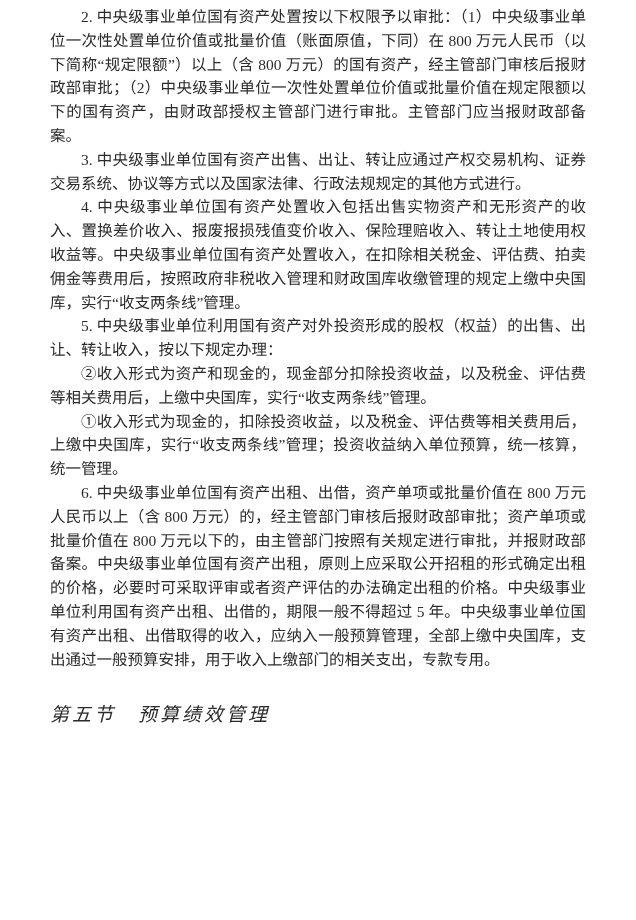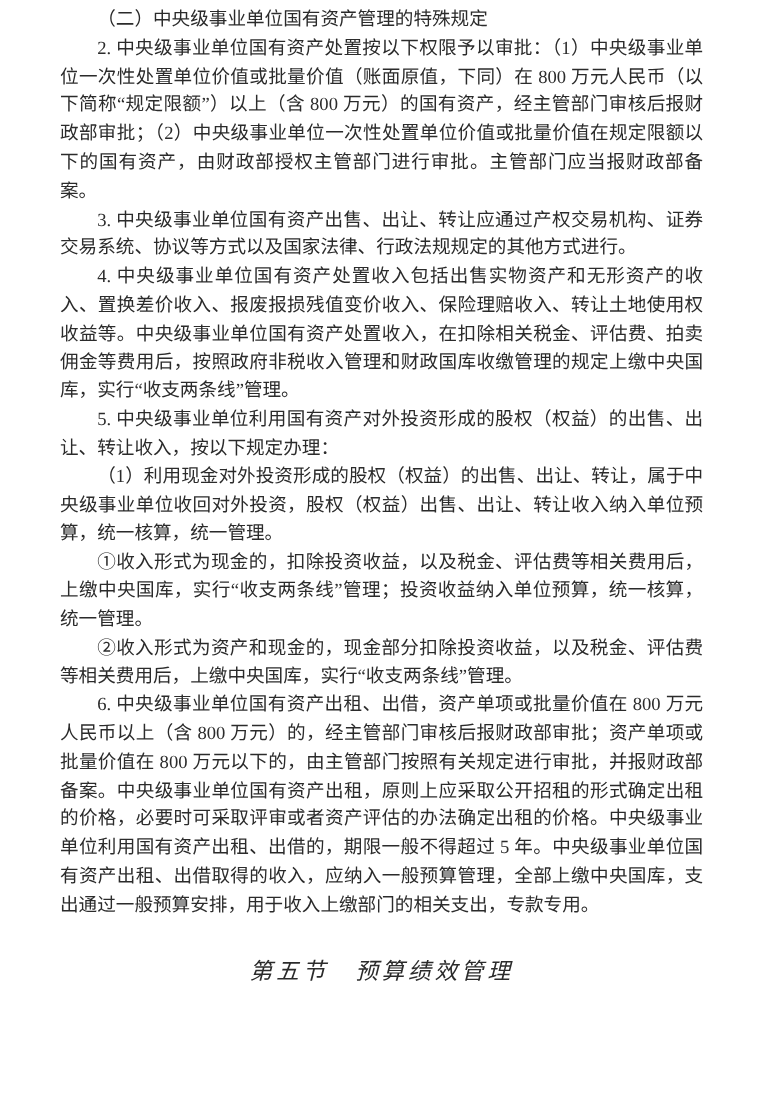--- a/index.html
+++ b/index.html
@@ -24,37 +24,35 @@
     color: #2b2b2b;
     text-align: justify;
   }
   .page p {
     margin: 0;
     text-indent: 2em;
     word-break: break-all;
   }
   .section-heading {
     text-indent: 0 !important;
-    text-align: center;
+    text-align: left;
     font-size: 19px;
     line-height: 28px;
     margin: 30px 0 33px 0 !important;
     font-style: italic;
     letter-spacing: 3px;
     font-weight: 400;
   }
 </style>
 </head>
 <body>
 
 <div class="page">
-  <p>（二）中央级事业单位国有资产管理的特殊规定</p>
   <p>2. 中央级事业单位国有资产处置按以下权限予以审批：（1）中央级事业单位一次性处置单位价值或批量价值（账面原值，下同）在 800 万元人民币（以下简称“规定限额”）以上（含 800 万元）的国有资产，经主管部门审核后报财政部审批；（2）中央级事业单位一次性处置单位价值或批量价值在规定限额以下的国有资产，由财政部授权主管部门进行审批。主管部门应当报财政部备案。</p>
   <p>3. 中央级事业单位国有资产出售、出让、转让应通过产权交易机构、证券交易系统、协议等方式以及国家法律、行政法规规定的其他方式进行。</p>
   <p>4. 中央级事业单位国有资产处置收入包括出售实物资产和无形资产的收入、置换差价收入、报废报损残值变价收入、保险理赔收入、转让土地使用权收益等。中央级事业单位国有资产处置收入，在扣除相关税金、评估费、拍卖佣金等费用后，按照政府非税收入管理和财政国库收缴管理的规定上缴中央国库，实行“收支两条线”管理。</p>
   <p>5. 中央级事业单位利用国有资产对外投资形成的股权（权益）的出售、出让、转让收入，按以下规定办理：</p>
-  <p>（1）利用现金对外投资形成的股权（权益）的出售、出让、转让，属于中央级事业单位收回对外投资，股权（权益）出售、出让、转让收入纳入单位预算，统一核算，统一管理。</p>
+  <p>②收入形式为资产和现金的，现金部分扣除投资收益，以及税金、评估费等相关费用后，上缴中央国库，实行“收支两条线”管理。</p>
   <p>①收入形式为现金的，扣除投资收益，以及税金、评估费等相关费用后，上缴中央国库，实行“收支两条线”管理；投资收益纳入单位预算，统一核算，统一管理。</p>
-  <p>②收入形式为资产和现金的，现金部分扣除投资收益，以及税金、评估费等相关费用后，上缴中央国库，实行“收支两条线”管理。</p>
   <p>6. 中央级事业单位国有资产出租、出借，资产单项或批量价值在 800 万元人民币以上（含 800 万元）的，经主管部门审核后报财政部审批；资产单项或批量价值在 800 万元以下的，由主管部门按照有关规定进行审批，并报财政部备案。中央级事业单位国有资产出租，原则上应采取公开招租的形式确定出租的价格，必要时可采取评审或者资产评估的办法确定出租的价格。中央级事业单位利用国有资产出租、出借的，期限一般不得超过 5 年。中央级事业单位国有资产出租、出借取得的收入，应纳入一般预算管理，全部上缴中央国库，支出通过一般预算安排，用于收入上缴部门的相关支出，专款专用。</p>
   <p class="section-heading">第五节　预算绩效管理</p>
 
 </div>
 
 </body></html>

